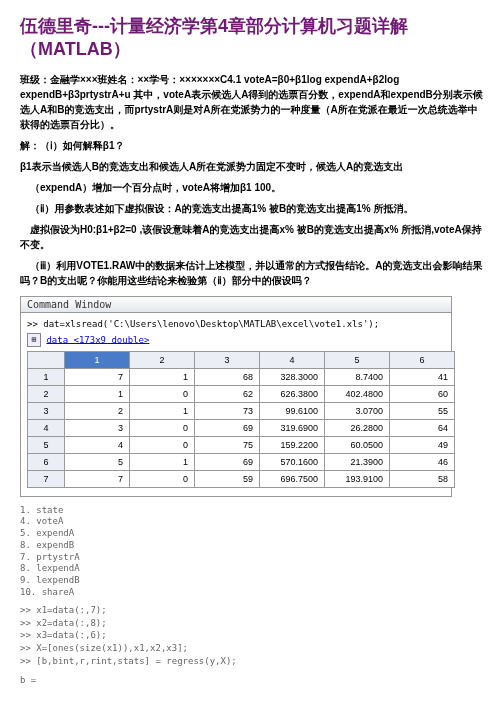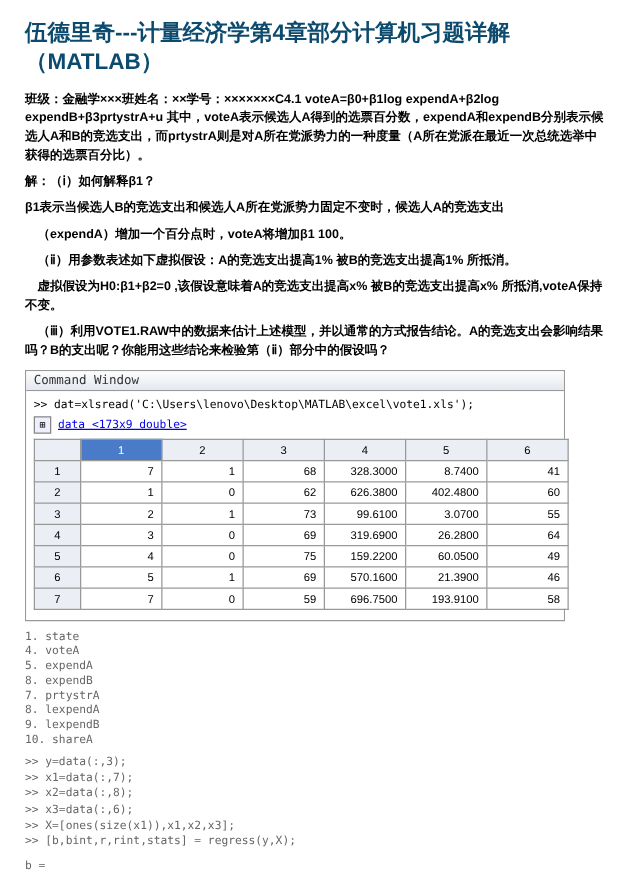--- a/index.html
+++ b/index.html
@@ -1,16 +1,16 @@
 <!DOCTYPE html>
 <html><head>
 <meta charset="utf-8">
 <style>
 body { margin: 0; padding: 15px 20px; font-family: "Microsoft YaHei", SimSun, sans-serif; font-size: 10px; width: 504px; box-sizing: border-box; background: #fff; color: #000; }
-h1 { color: #0c4a6e; font-size: 18px; font-weight: bold; margin: 0 0 10px 0; line-height: 1.3; }
+h1 { color: #701a75; font-size: 18px; font-weight: bold; margin: 0 0 10px 0; line-height: 1.3; }
 .para { margin: 6px 0; line-height: 1.5; font-weight: bold; }
 .indent { text-indent: 1em; }
 .command-window { border: 1px solid #999; margin: 8px 0; width: 430px; font-family: Consolas, monospace; font-size: 9px; }
 .cw-title { background: linear-gradient(#fdfdfd,#e3e8ef); border-bottom: 1px solid #999; padding: 2px 6px; font-size: 10px; color: #333; }
 .cw-body { padding: 4px 6px; background: #fff; }
 .cw-cmd { margin: 2px 0; }
 .prompt { color: #000; }
 .dt-row { margin: 4px 0 2px 0; }
 .dt-btn { display: inline-block; width: 12px; height: 12px; border: 1px solid #888; background: #eef; text-align: center; line-height: 12px; font-size: 8px; vertical-align: middle; }
 .dt-link { color: #00e; text-decoration: underline; cursor: pointer; }
@@ -130,21 +130,20 @@
   <div>4. voteA</div>
   <div>5. expendA</div>
   <div>8. expendB</div>
   <div>7. prtystrA</div>
   <div>8. lexpendA</div>
   <div>9. lexpendB</div>
   <div>10. shareA</div>
 </div>
 
 <div class="cmds">
-  <div>&gt;&gt; y=data(:,3);</div>
   <div>&gt;&gt; x1=data(:,7);</div>
   <div>&gt;&gt; x2=data(:,8);</div>
   <div>&gt;&gt; x3=data(:,6);</div>
   <div>&gt;&gt; X=[ones(size(x1)),x1,x2,x3];</div>
   <div>&gt;&gt; [b,bint,r,rint,stats] = regress(y,X);</div>
 </div>
 
 <div class="out-section">
   <div>b =</div>
 

